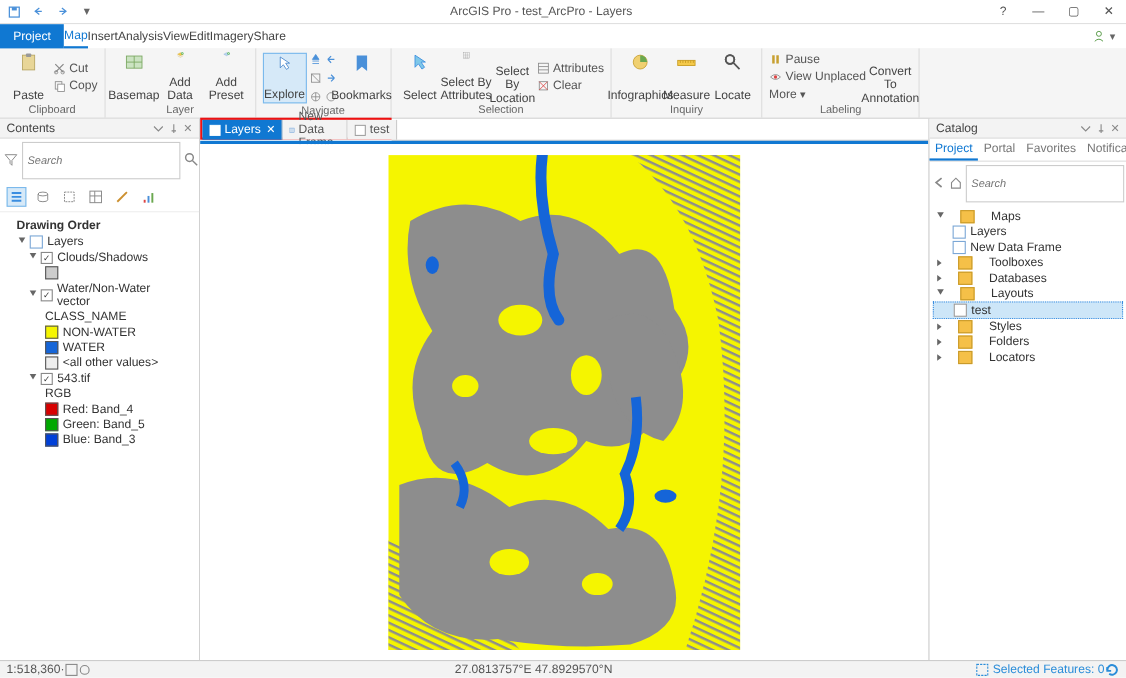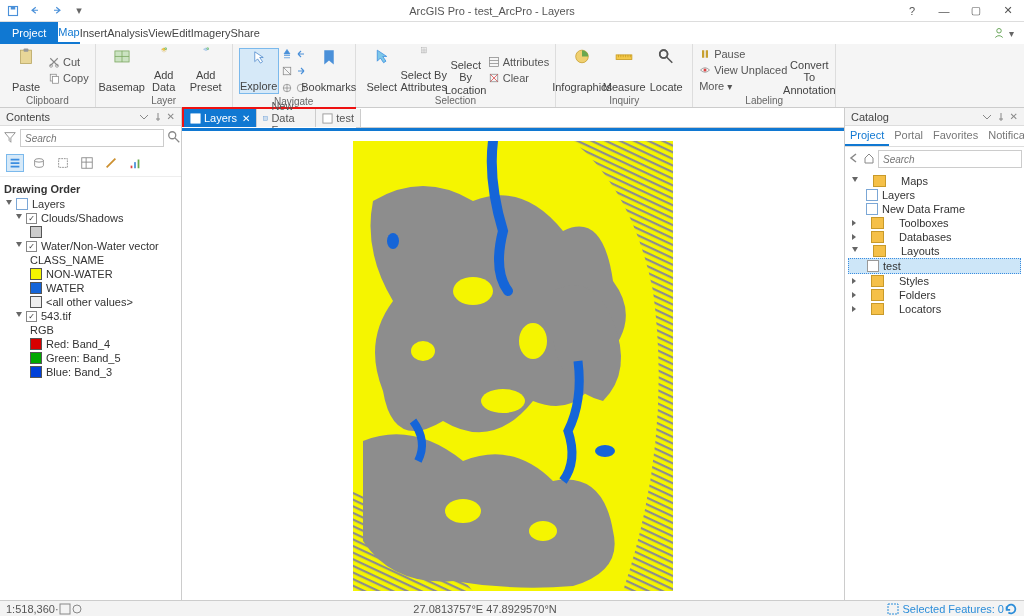--- a/index.html
+++ b/index.html
@@ -36,29 +36,29 @@
 
 
 .workspace { display: flex; height: 492px; }
 .contents-pane { width: 182px; background: #fff; border-right: 1px solid #ccc; display: flex; flex-direction: column; }
 .pane-header { height: 18px; background: #f3f3f3; border-bottom: 1px solid #ddd; display: flex; align-items: center; padding: 0 6px; color: #444; }
 .pane-header .spacer { flex: 1; }
 .pane-header svg { width: 10px; height: 10px; color: #888; margin-left: 4px; }
 
 .search-row { display: flex; align-items: center; padding: 3px; gap: 3px; }
 .search-row .filter svg { width: 14px; height: 14px; color: #888; }
-.search-input { flex: 1; height: 18px; border: 1px solid #ccc; padding: 0 4px; color: #888; font-style: italic; font-size: 10px; }
+.search-input { flex: 1; height: 34px; border: 1px solid #ccc; padding: 0 4px; color: #888; font-style: italic; font-size: 10px; }
 .search-mag svg { width: 14px; height: 14px; color: #888; }
 
 .contents-toolbar { display: flex; gap: 6px; padding: 4px 6px; border-bottom: 1px solid #eee; }
 .ct-btn { width: 18px; height: 18px; display: flex; align-items: center; justify-content: center; }
 .ct-btn.active { background: #d6e9f8; border: 1px solid #7bb9ec; }
 .ct-btn svg { width: 14px; height: 14px; }
 
-.toc { flex: 1; padding: 4px 2px; color: #333; font-size: 11px; overflow: hidden; }
+.toc { flex: 1; padding: 4px 13px; color: #333; font-size: 11px; overflow: hidden; }
 .toc-heading { font-weight: 600; padding: 2px 2px; }
 .toc-row { display: flex; align-items: center; gap: 4px; padding: 1px 0; }
 .toc-row.lvl1 { padding-left: 4px; }
 .toc-row.lvl2 { padding-left: 14px; }
 .toc-row.lvl3 { padding-left: 28px; }
 .tri { width: 0; height: 0; border-left: 4px solid #666; border-top: 3px solid transparent; border-bottom: 3px solid transparent; }
 .tri.open { border-left: 3px solid transparent; border-right: 3px solid transparent; border-top: 5px solid #666; }
 .chk { width: 11px; height: 11px; border: 1px solid #888; display: inline-flex; align-items: center; justify-content: center; font-size: 8px; color: #333; }
 .sw { width: 12px; height: 12px; border: 1px solid #555; }
 

